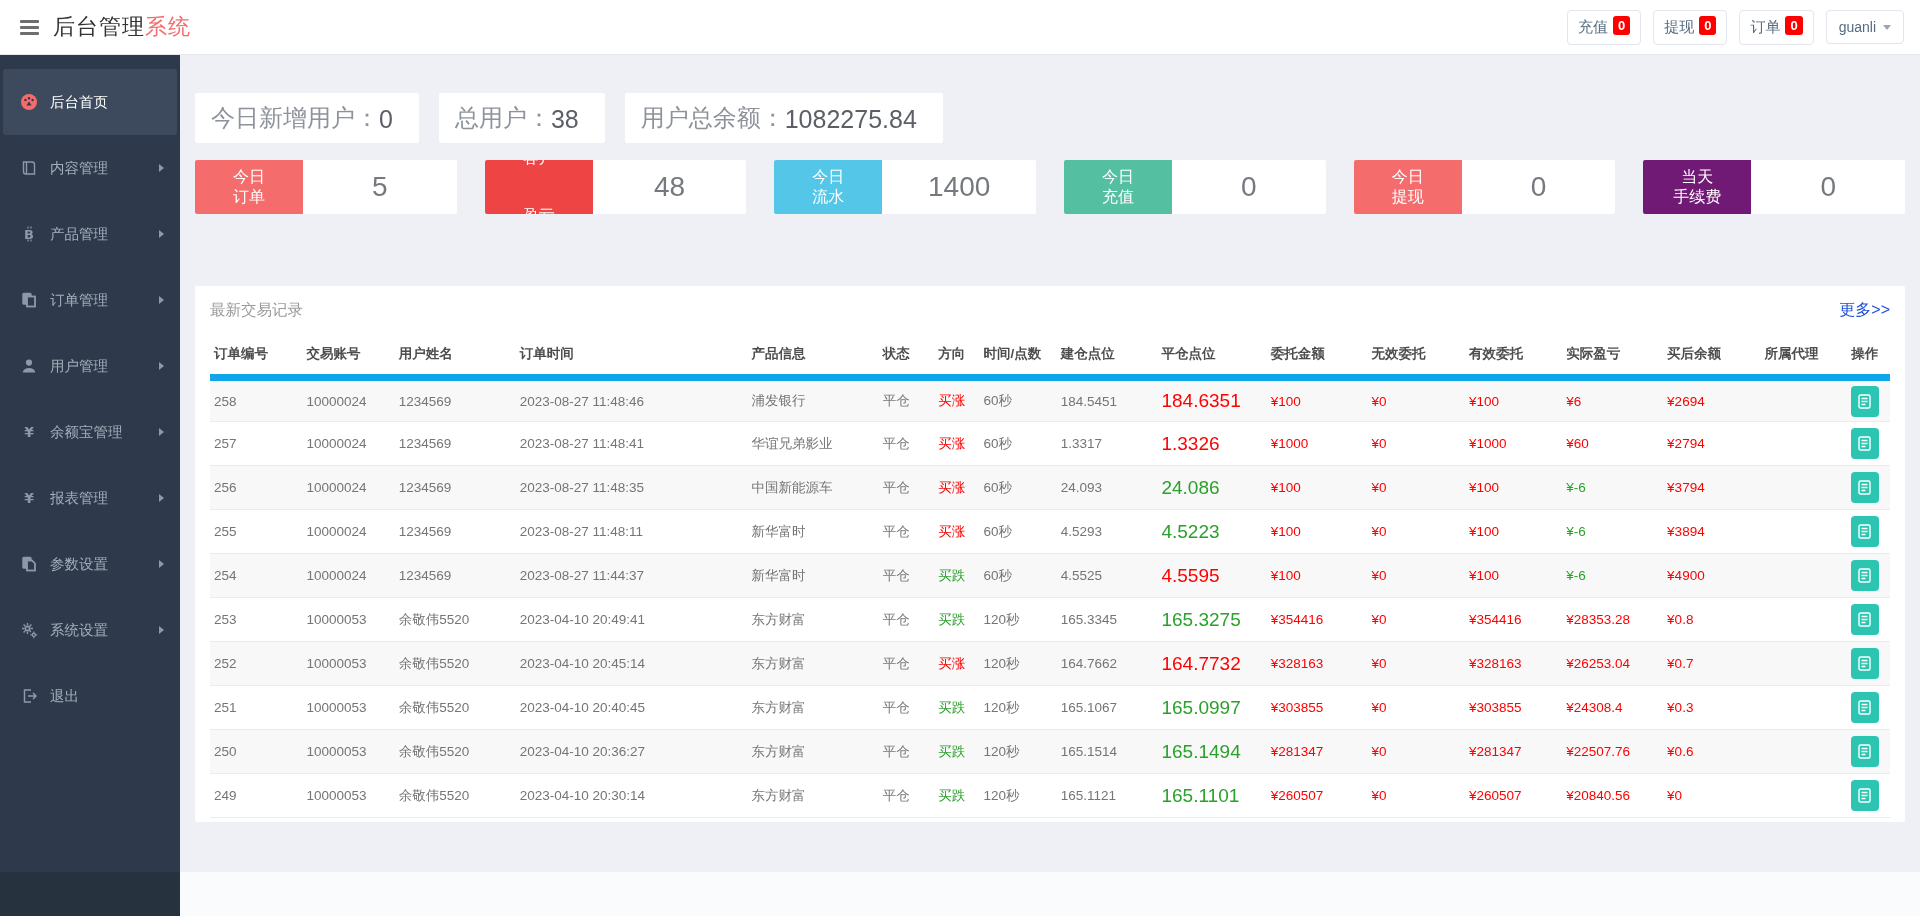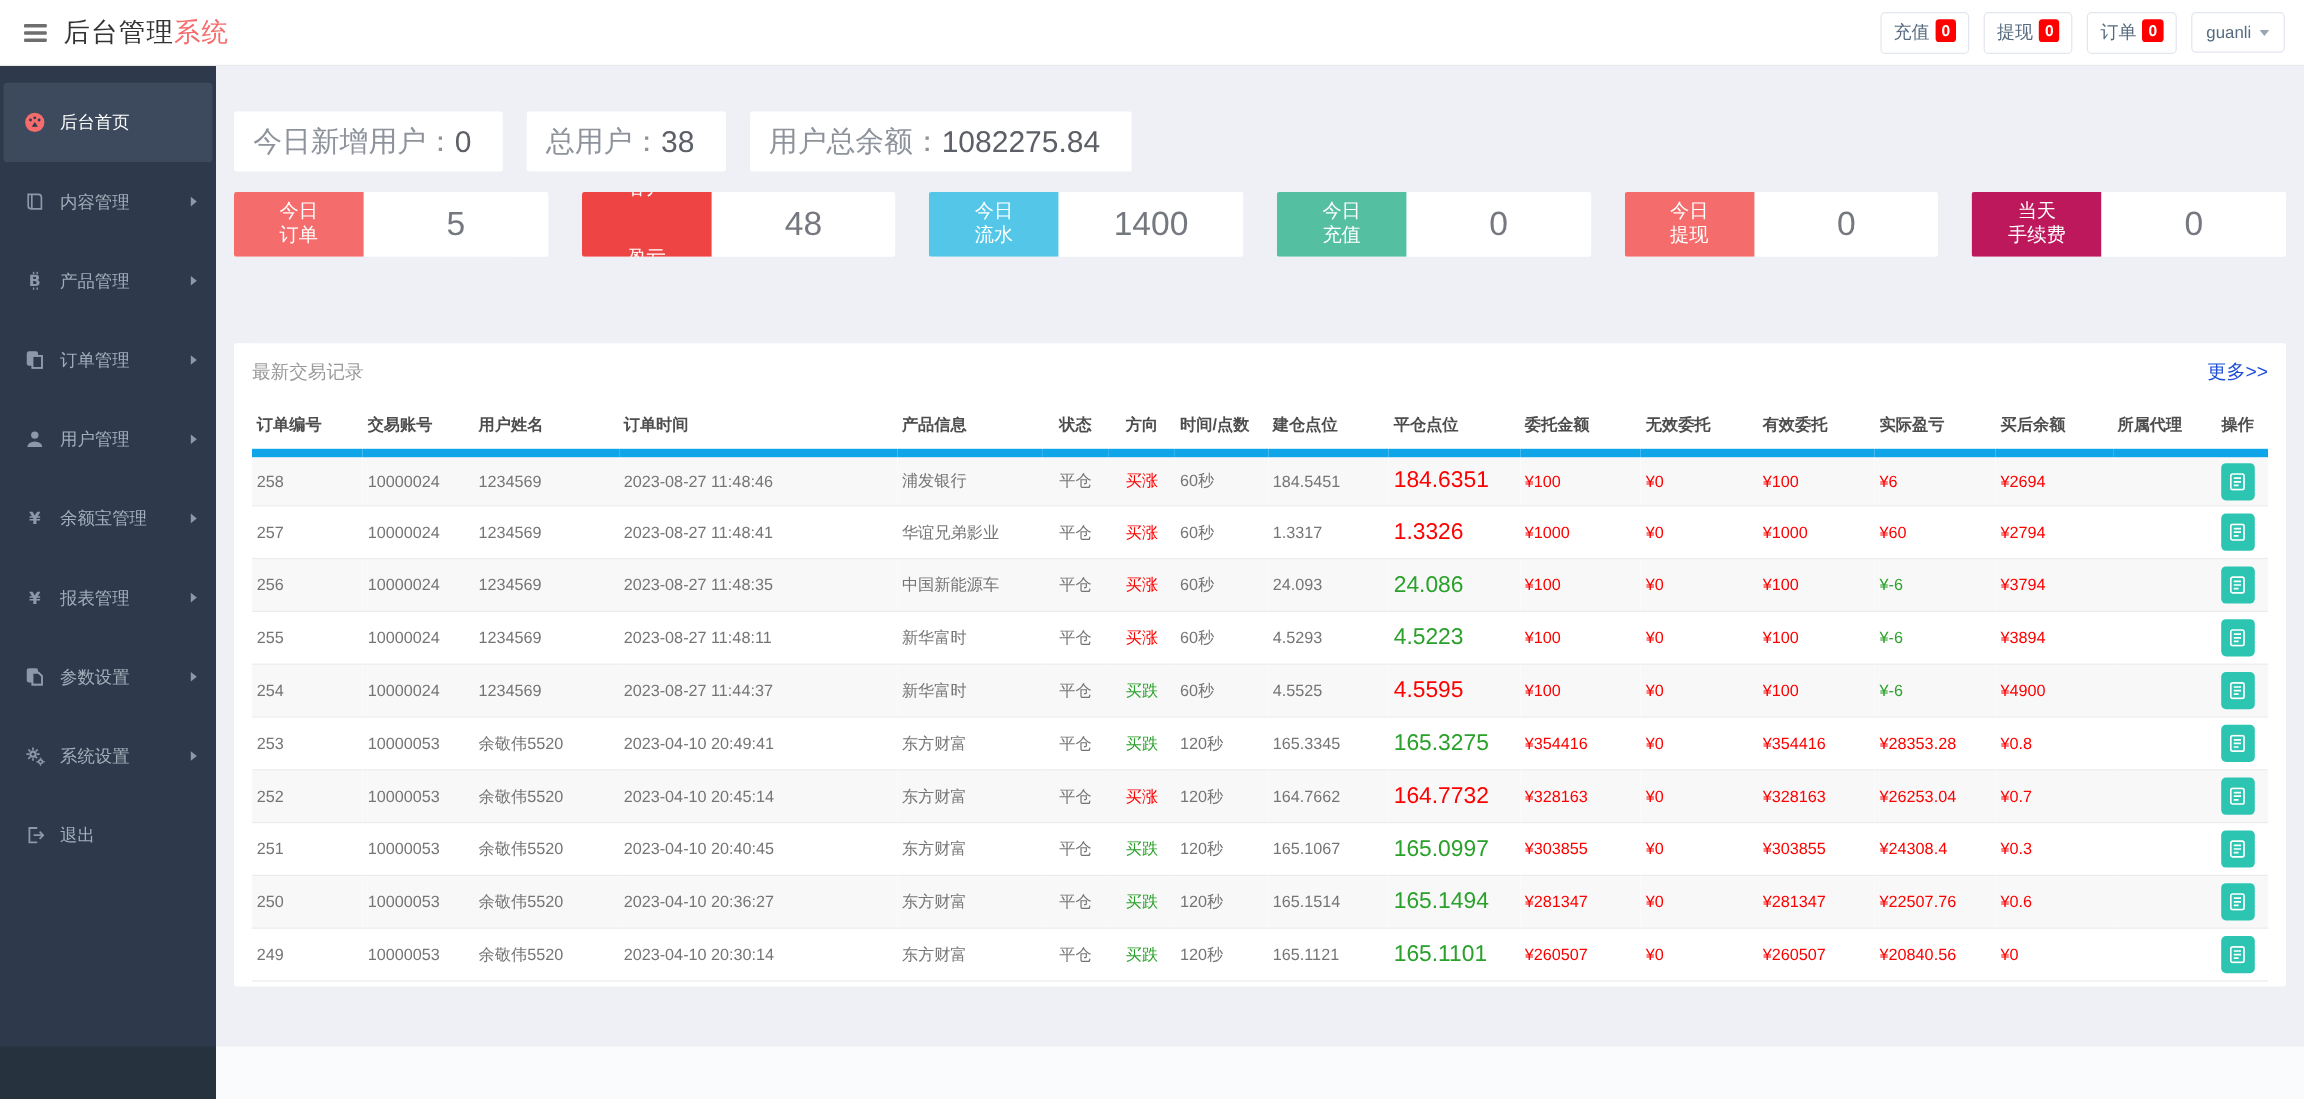--- a/index.html
+++ b/index.html
@@ -250,21 +250,21 @@
           <div class="card-value">0</div>
         </div>
         <div class="card">
           <div class="card-label" style="background: rgb(245, 108, 108);">
             <span>今日</span>
             <span>提现</span>
           </div>
           <div class="card-value">0</div>
         </div>
         <div class="card">
-          <div class="card-label" style="background: #be185d;">
+          <div class="card-label" style="background: #701a75;">
             <span>当天</span>
             <span>手续费</span>
           </div>
           <div class="card-value">0</div>
         </div>
       </div>
 
     <section class="table-card">
       <div class="table-head">
         <span class="panel-title">最新交易记录</span>

